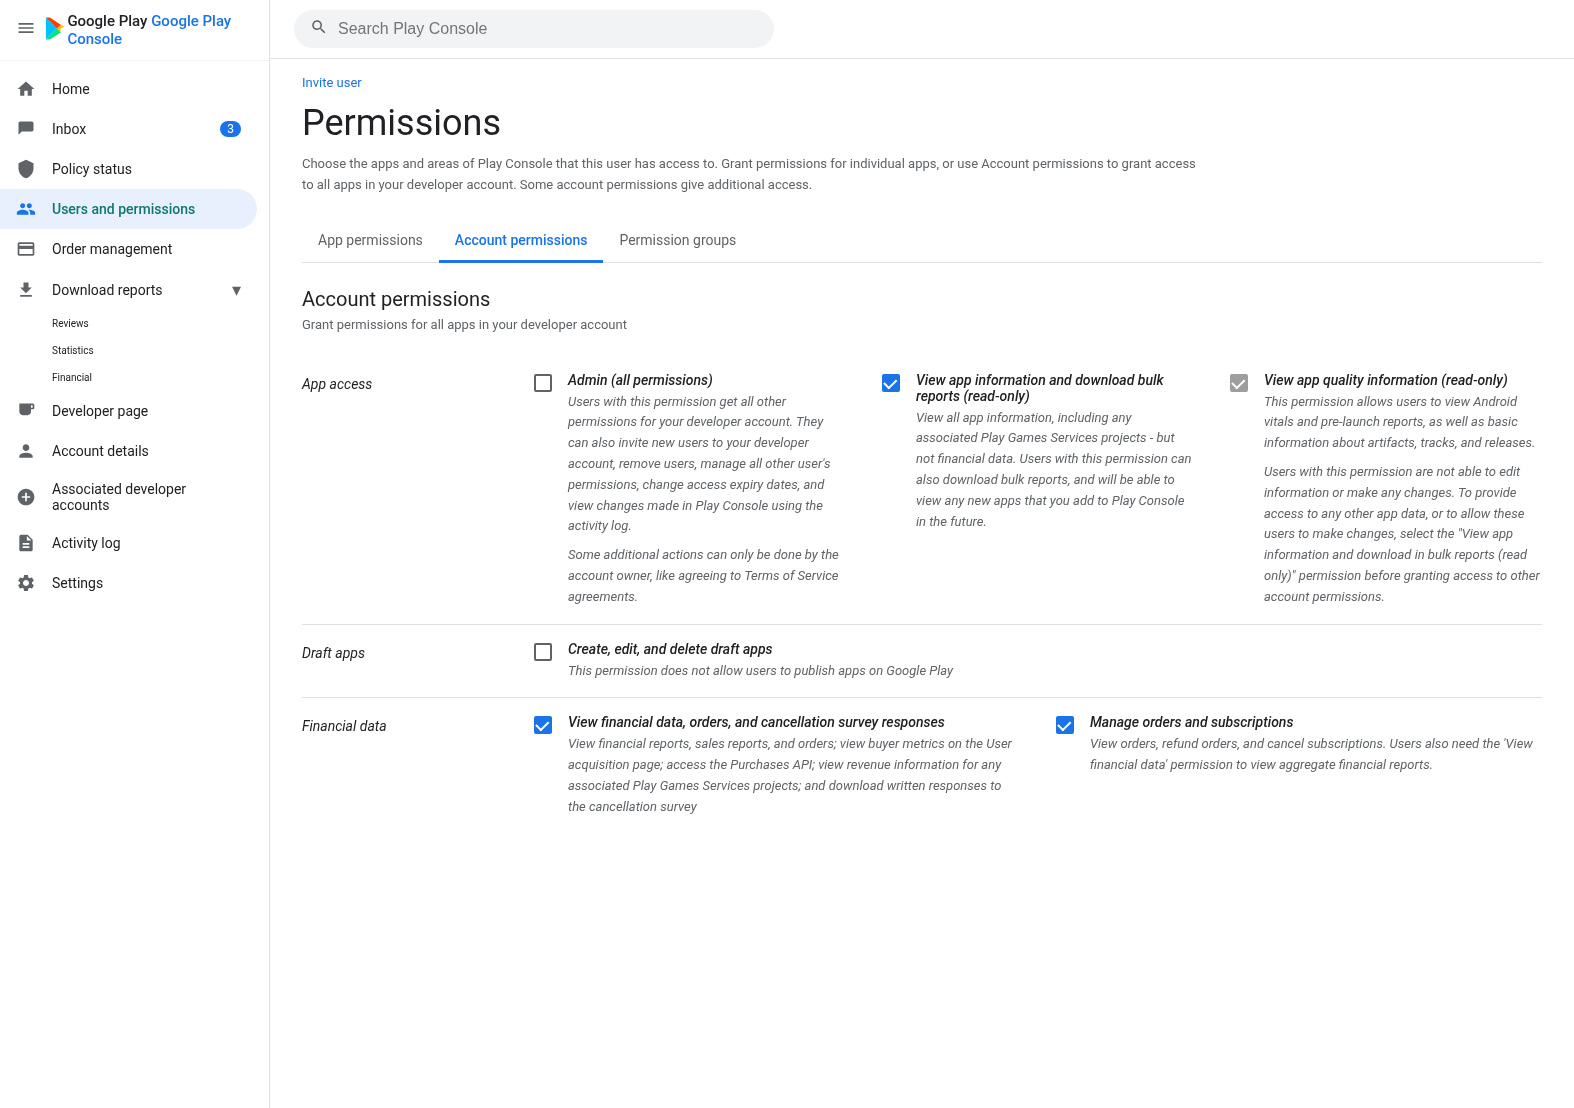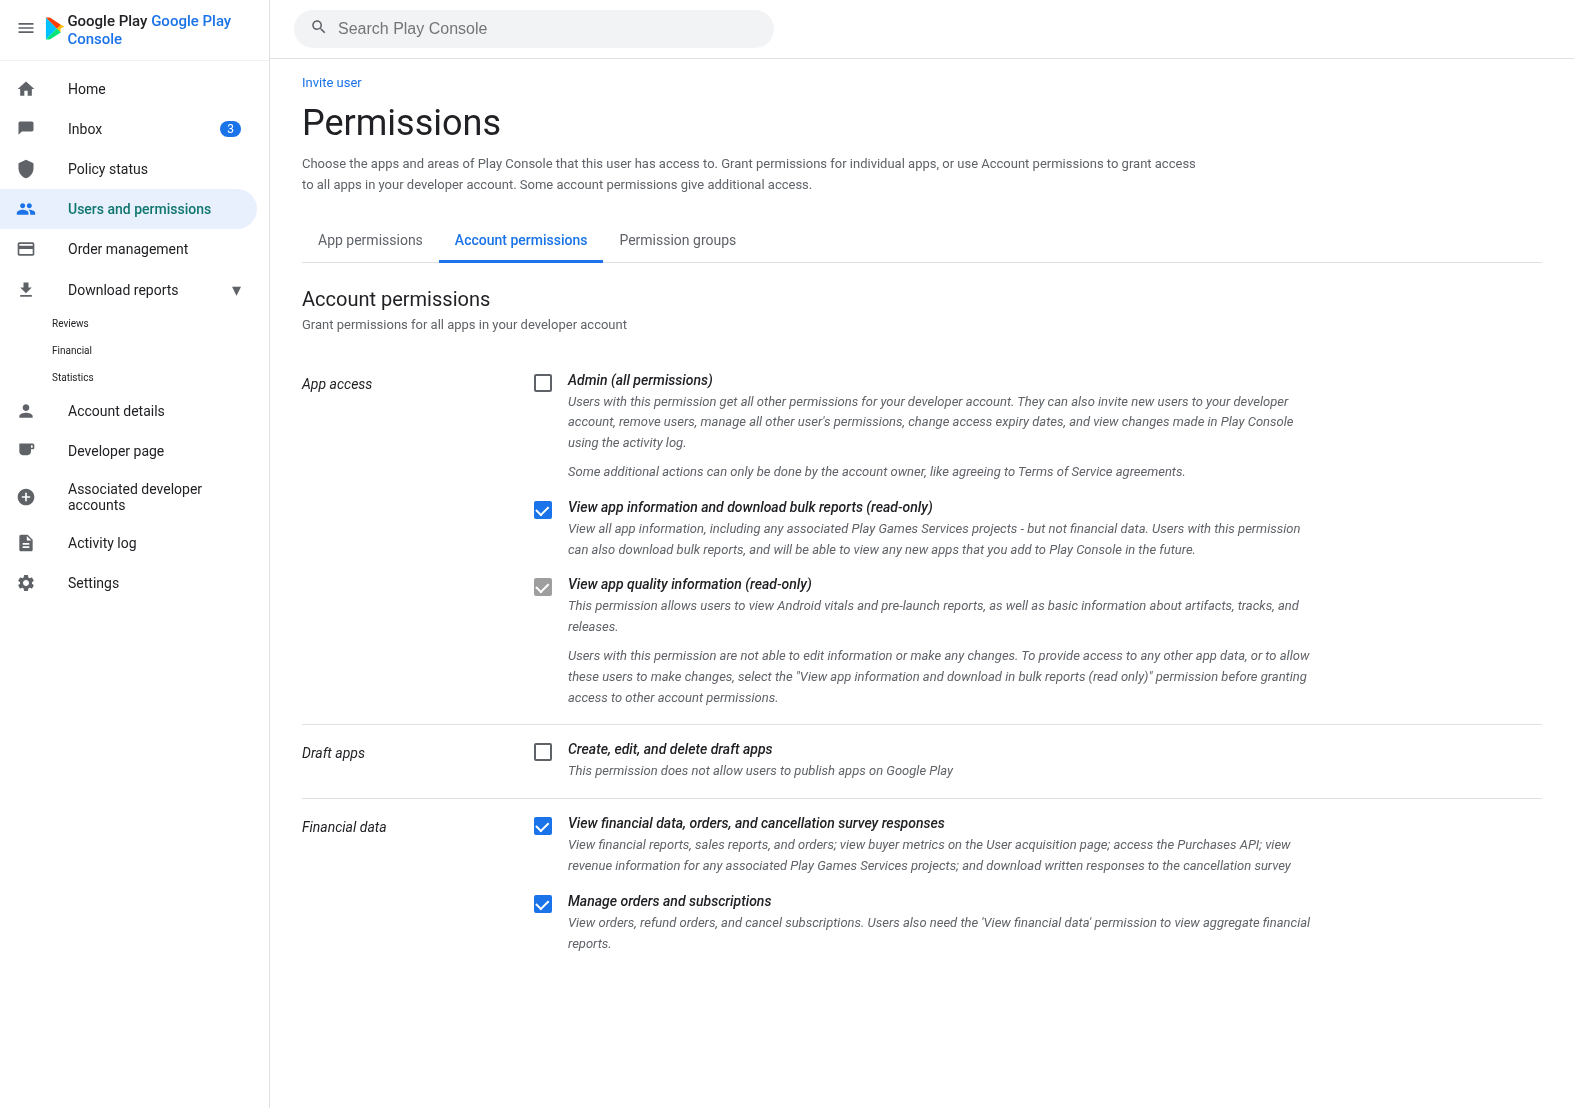--- a/index.html
+++ b/index.html
@@ -25,21 +25,21 @@
     }
     .hamburger-icon { cursor: pointer; font-size: 20px; color: #5f6368; }
     .logo-area { display: flex; align-items: center; }
     .logo-svg { width: 28px; height: 28px; }
     .logo-text { font-size: 15px; font-weight: 500; color: #202124; }
     .logo-text span { color: #1a73e8; }
 
     .nav-item {
       display: flex;
       align-items: center;
-      gap: 32px;
+      gap: 16px;
       padding: 10px 16px;
       cursor: pointer;
       border-radius: 0 24px 24px 0;
       margin-right: 12px;
       color: #202124;
       font-size: 14px;
     }
     .nav-item.active { background: #e8f0fe; color: #0f766e; font-weight: 500; }
     .nav-item .nav-icon { width: 20px; height: 20px; color: #5f6368; display: flex; align-items: center; justify-content: center; font-size: 18px; }
     .nav-item.active .nav-icon { color: #1a73e8; }
@@ -163,22 +163,22 @@
       width: 200px;
       min-width: 200px;
       font-size: 14px;
       color: #202124;
       font-weight: 400;
       padding-top: 4px;
     }
     .permission-items {
       flex: 1;
       display: flex;
-      flex-direction: column;
-      gap: 16px;
+      flex-direction: row;
+      gap: 36px;
     }
     .permission-item {
       display: flex;
       gap: 16px;
     }
     .checkbox-wrapper {
       margin-top: 2px;
       flex-shrink: 0;
     }
     .checkbox {
@@ -299,42 +299,42 @@
           </svg>
       </span>
       <span>Download reports</span>
       <span style="margin-left:auto; color:#5f6368; font-size:18px;">▾</span>
     </div>
 
     <div class="nav-sub-item">
       <span>Reviews</span>
     </div>
     <div class="nav-sub-item">
+      <span>Statistics</span>
+    </div>
+    <div class="nav-sub-item">
       <span>Financial</span>
     </div>
-    <div class="nav-sub-item">
-      <span>Statistics</span>
+
+    <div class="nav-item">
+      <span class="nav-icon">
+        <svg width="20" height="20" viewBox="0 0 24 24" fill="#5f6368">
+            <path d="M20 3H4v10c0 2.21 1.79 4 4 4h6c2.21 0 4-1.79 4-4v-3h2c1.11 0 2-.89 2-2V5c0-1.11-.89-2-2-2zm0 5h-2V5h2v3z"></path>
+          </svg>
+      </span>
+      <span>Developer page</span>
     </div>
 
     <div class="nav-item">
       <span class="nav-icon">
         <svg width="20" height="20" viewBox="0 0 24 24" fill="#5f6368">
             <path d="M12 12c2.21 0 4-1.79 4-4s-1.79-4-4-4-4 1.79-4 4 1.79 4 4 4zm0 2c-2.67 0-8 1.34-8 4v2h16v-2c0-2.66-5.33-4-8-4z"></path>
           </svg>
       </span>
       <span>Account details</span>
-    </div>
-
-    <div class="nav-item">
-      <span class="nav-icon">
-        <svg width="20" height="20" viewBox="0 0 24 24" fill="#5f6368">
-            <path d="M20 3H4v10c0 2.21 1.79 4 4 4h6c2.21 0 4-1.79 4-4v-3h2c1.11 0 2-.89 2-2V5c0-1.11-.89-2-2-2zm0 5h-2V5h2v3z"></path>
-          </svg>
-      </span>
-      <span>Developer page</span>
     </div>
 
     <div class="nav-item">
       <span class="nav-icon">
         <svg width="20" height="20" viewBox="0 0 24 24" fill="#5f6368">
             <path d="M12 2C6.48 2 2 6.48 2 12s4.48 10 10 10 10-4.48 10-10S17.52 2 12 2zm5 11h-4v4h-2v-4H7v-2h4V7h2v4h4v2z"></path>
           </svg>
       </span>
       <span>Associated developer accounts</span>
     </div>

